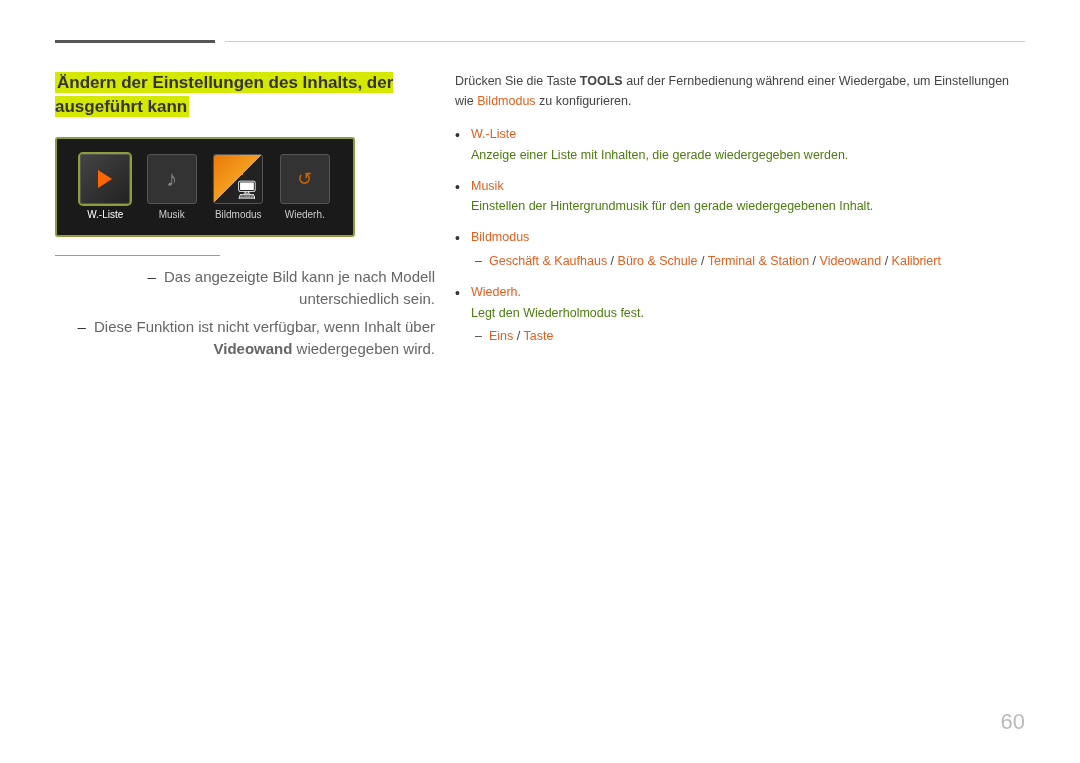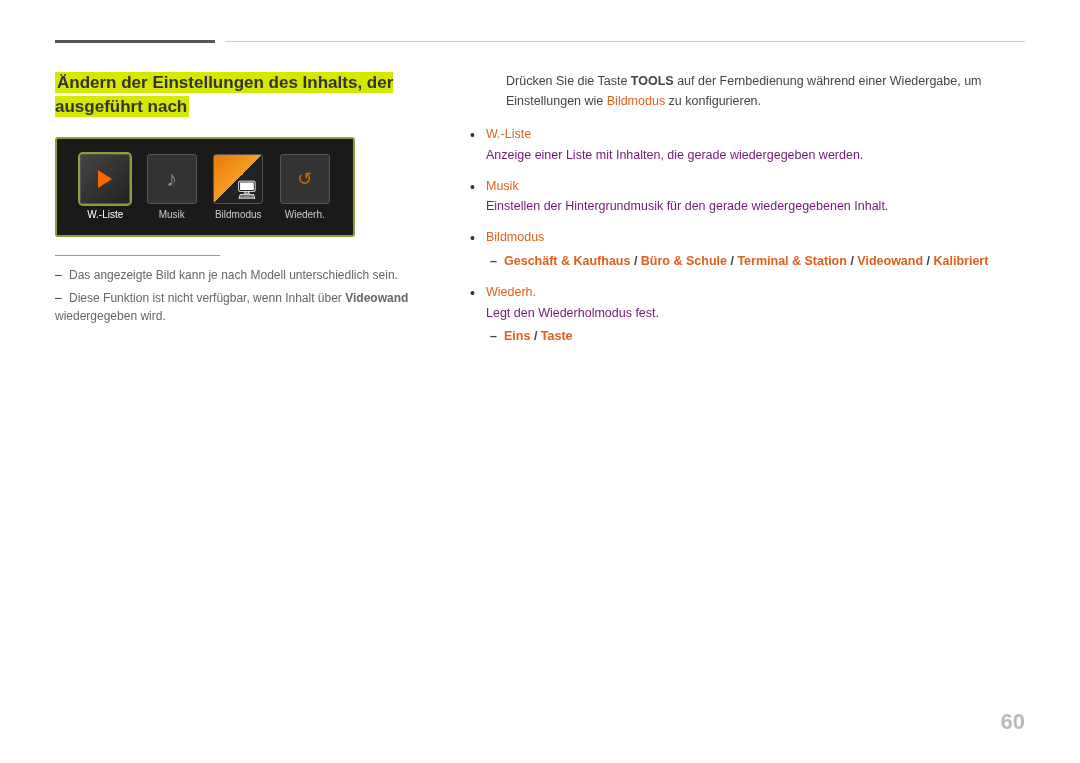--- a/index.html
+++ b/index.html
@@ -35,21 +35,21 @@
     .top-border-light {
       flex: 1;
       height: 1px;
       background: #cccccc;
       margin-left: 10px;
     }
 
     
     .content-layout {
       display: flex;
-      gap: 35px;
+      gap: 20px;
     }
 
     
     .left-column {
       width: 380px;
       flex-shrink: 0;
     }
 
     .page-title {
       font-size: 17px;
@@ -156,42 +156,42 @@
     }
 
     .separator-line {
       width: 165px;
       height: 1px;
       background: #999999;
       margin: 12px 0 10px 0;
     }
 
     .note-text {
-      font-size: 12px;
+      font-size: 15px;
       color: #666666;
       line-height: 1.5;
       margin-bottom: 5px;
+      text-align: right;
     }
 
     .note-dash {
       color: #333333;
       margin-right: 4px;
     }
 
     
     .right-column {
       flex: 1;
     }
 
     .intro-text {
       font-size: 12.5px;
       color: #444444;
       line-height: 1.6;
       margin-bottom: 14px;
-      margin-left: 36px;
     }
 
     .highlight-orange {
       color: #e06020;
     }
 
     .bullet-list {
       list-style: none;
       padding: 0;
     }
@@ -214,40 +214,39 @@
 
     .bullet-title {
       color: #e06020;
       font-size: 12.5px;
       font-weight: normal;
       display: block;
       margin-bottom: 2px;
     }
 
     .bullet-desc {
-      color: #701a75;
+      color: #4d7c0f;
       font-size: 12.5px;
       line-height: 1.5;
       display: block;
     }
 
     .sub-bullet {
       list-style: none;
       padding: 0;
       margin-top: 4px;
     }
 
     .sub-bullet li {
       padding-left: 18px;
       position: relative;
       font-size: 12.5px;
       color: #444444;
       line-height: 1.6;
       margin-bottom: 2px;
-      font-weight: bold;
     }
 
     .sub-bullet li::before {
       content: '–';
       position: absolute;
       left: 4px;
       color: #444444;
     }
 
     .link-orange {
@@ -260,41 +259,41 @@
       font-size: 12.5px;
     }
 
     
     .page-number {
       position: absolute;
       bottom: 28px;
       right: 55px;
       font-size: 22px;
       color: #bbbbbb;
-      font-weight: 700;
+      font-weight: 400;
     }
   </style>
 </head>
 <body>
 
 <div class="page-container">
 
   <div class="top-border">
     <div class="top-border-dark"></div>
     <div class="top-border-light"></div>
   </div>
 
   <div class="content-layout">
 
     <div class="left-column">
 
       <div class="title-wrapper">
         <span class="page-title">
           <span>Ändern der Einstellungen des Inhalts, der</span><br>
-          <span>ausgeführt nach</span>
+          <span>ausgeführt kann</span>
         </span>
       </div>
 
       <div class="media-player-box">
 
         <div class="media-item media-item-selected">
           <div class="media-icon media-icon-wliste">
             <div class="play-triangle"></div>
           </div>
           <span class="media-label-selected">W.-Liste</span>

